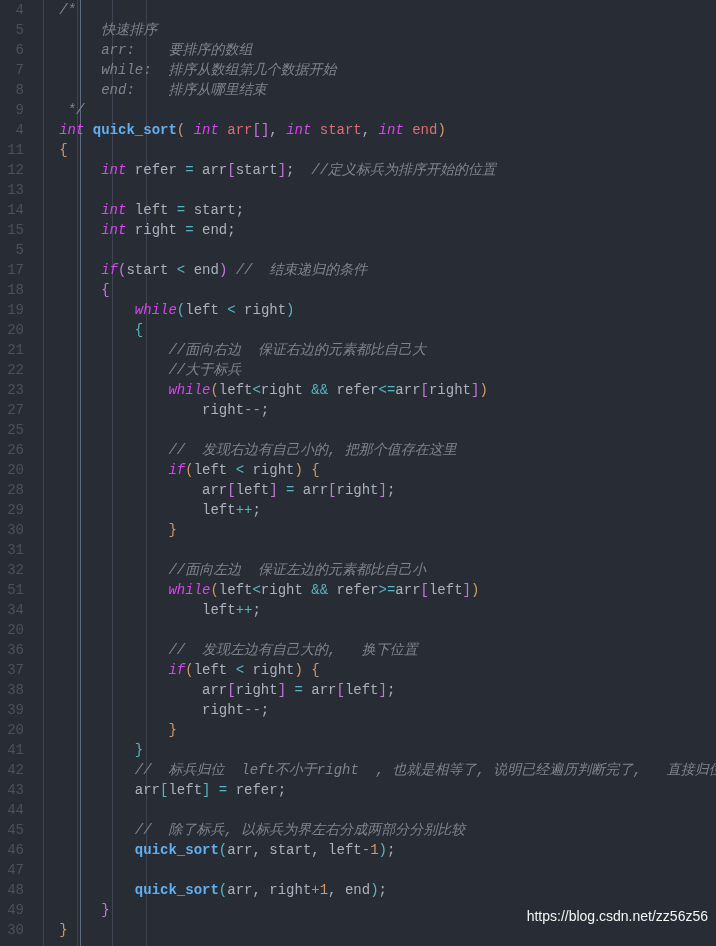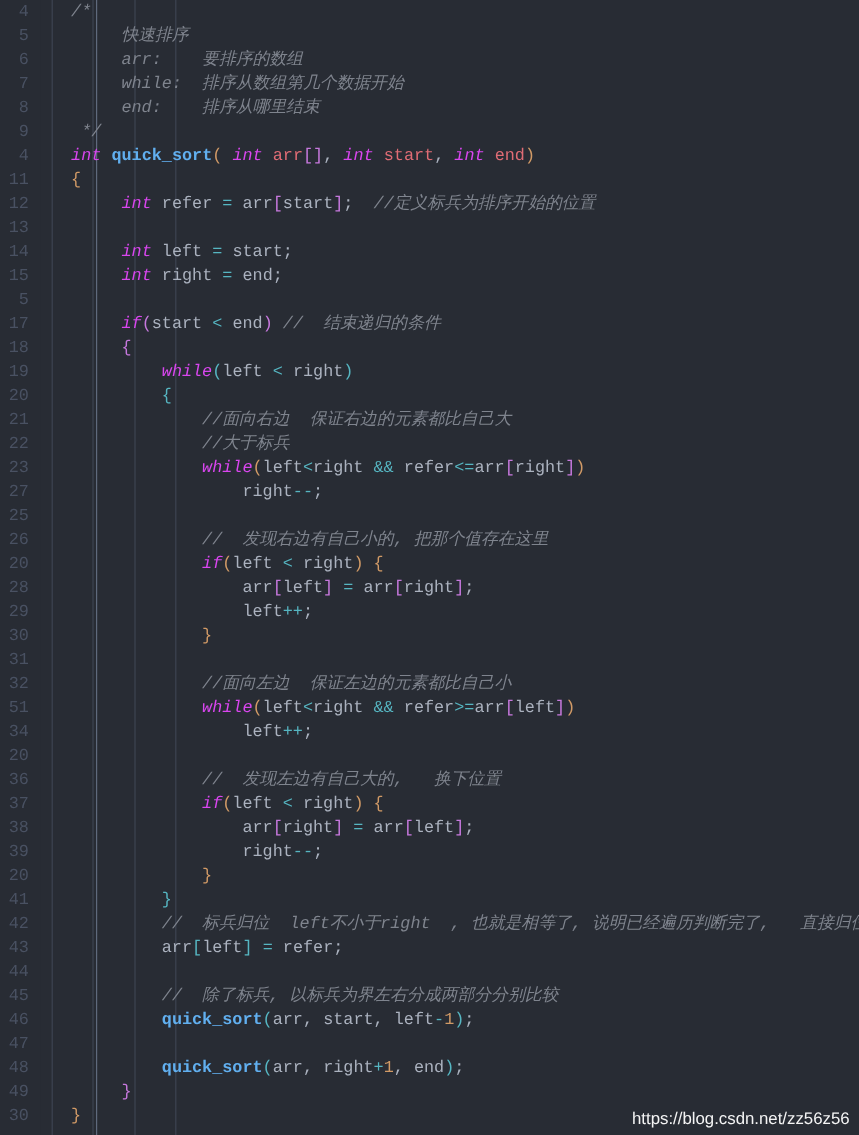--- a/index.html
+++ b/index.html
@@ -59,21 +59,21 @@
 .num { color: #d19a66; }
 .op { color: #56b6c2; }
 .var { color: #e06c75; }
 .bracket1 { color: #d19a66; }
 .bracket2 { color: #c678dd; }
 .bracket3 { color: #56b6c2; }
 .pun { color: #abb2bf; }
 .watermark {
   position: absolute;
   right: 8px;
-  bottom: 4px;
+  bottom: 20px;
   color: #ffffff;
   font-family: Arial, sans-serif;
   font-size: 14px;
   opacity: 0.95;
 }
 </style>
 </head>
 <body>
 
 <div class="editor">

